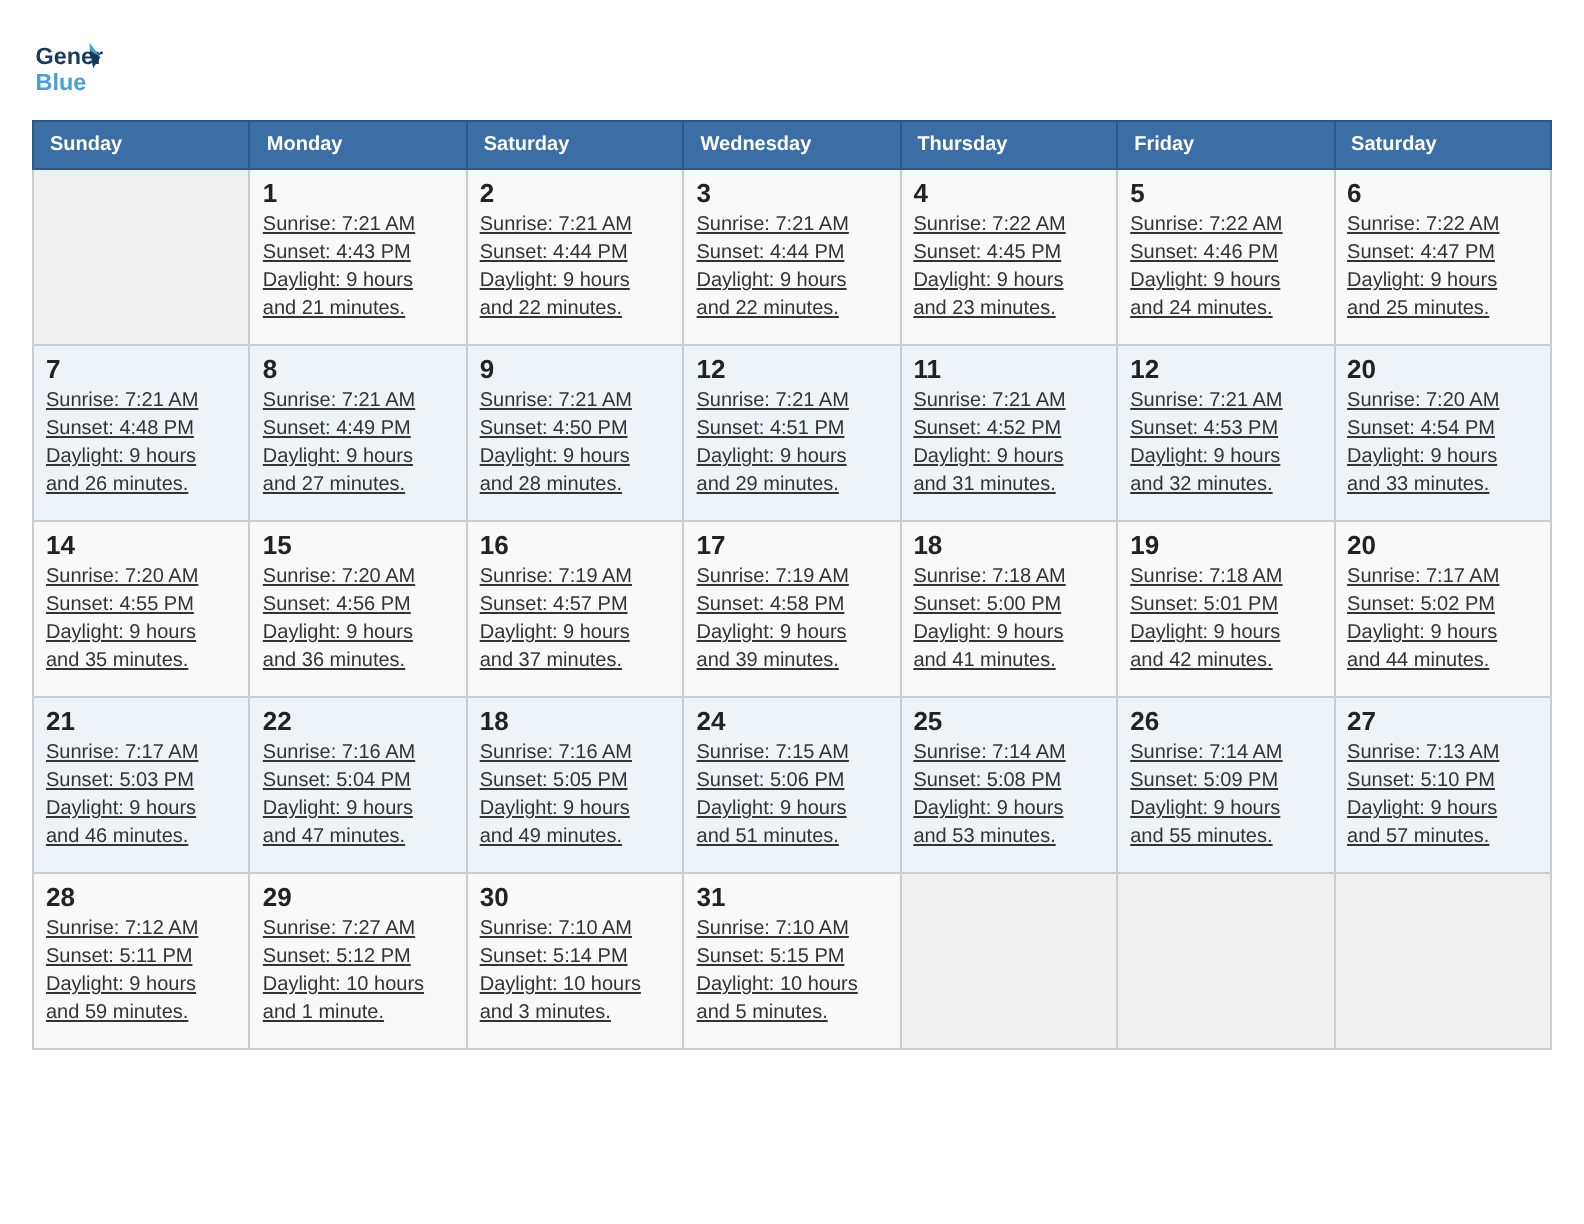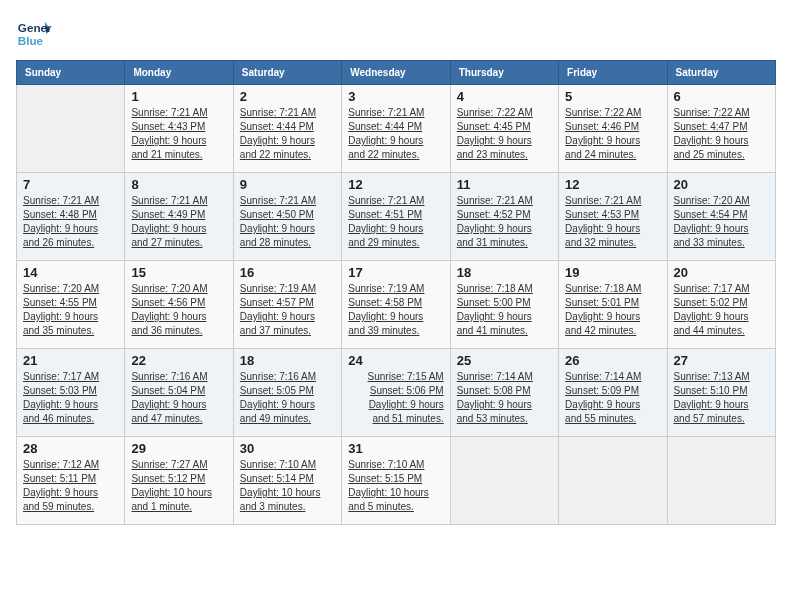--- a/index.html
+++ b/index.html
@@ -277,21 +277,21 @@
         </td>
         <td>
           <span class="day-num">18</span>
           <div class="day-info" style="white-space: pre-line;">Sunrise: 7:16 AM
 Sunset: 5:05 PM
 Daylight: 9 hours
 and 49 minutes.</div>
         </td>
         <td>
           <span class="day-num">24</span>
-          <div class="day-info" style="white-space: pre-line; text-align: right;">Sunrise: 7:15 AM
+          <div class="day-info" style="white-space: pre-line;">Sunrise: 7:15 AM
 Sunset: 5:06 PM
 Daylight: 9 hours
 and 51 minutes.</div>
         </td>
         <td>
           <span class="day-num">25</span>
           <div class="day-info" style="white-space: pre-line;">Sunrise: 7:14 AM
 Sunset: 5:08 PM
 Daylight: 9 hours
 and 53 minutes.</div>

